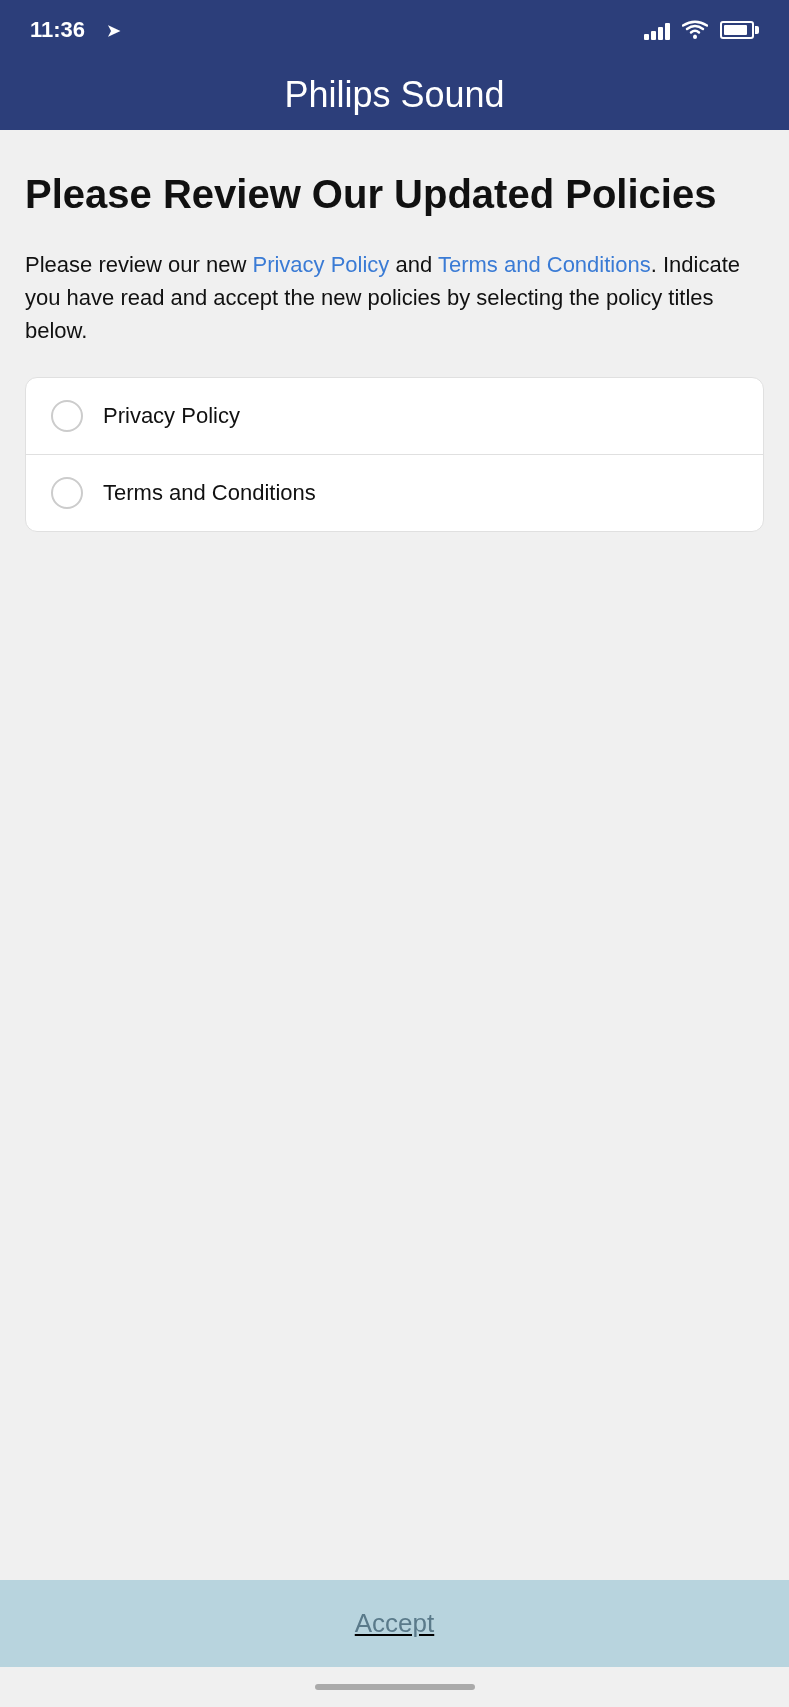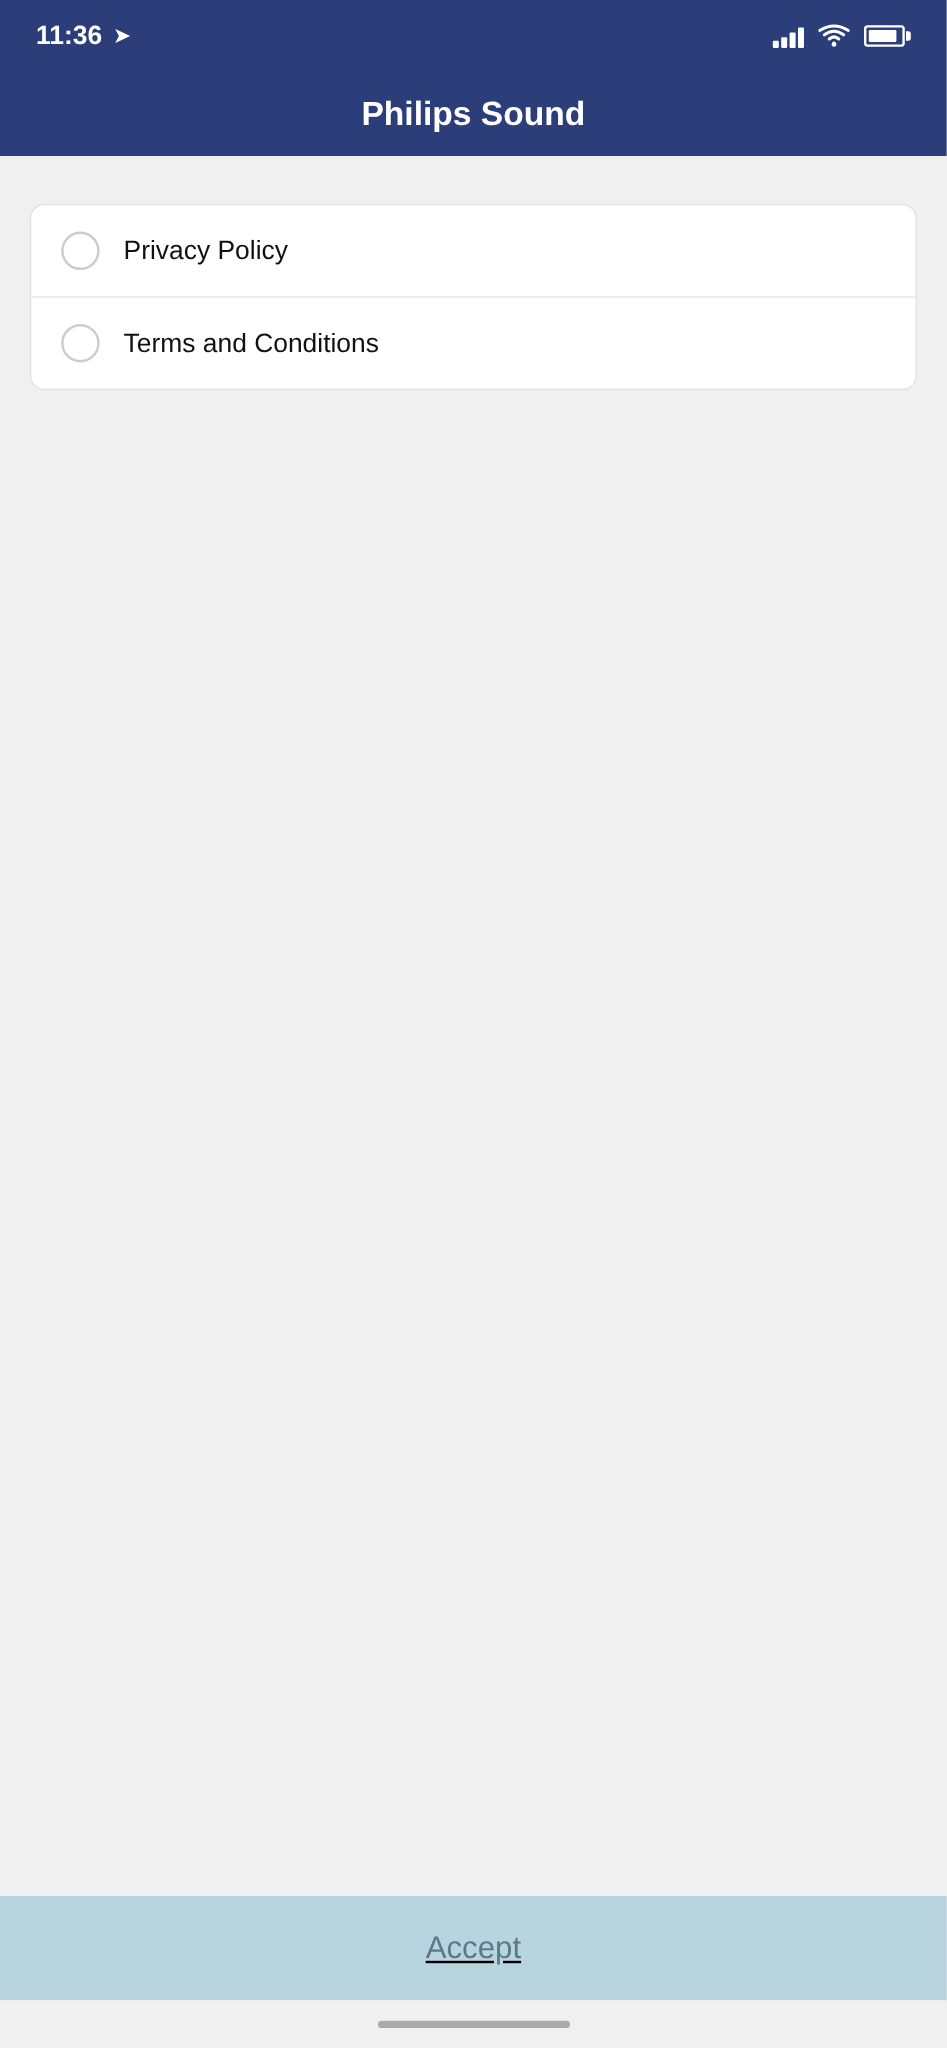--- a/index.html
+++ b/index.html
@@ -28,21 +28,21 @@
       padding: 0 30px;
       flex-shrink: 0;
     }
 
     .status-time {
       color: white;
       font-size: 22px;
       font-weight: 600;
       display: flex;
       align-items: center;
-      gap: 10px;
+      gap: 22px;
       justify-content: flex-end;
     }
 
     .status-right {
       display: flex;
       align-items: center;
       gap: 12px;
     }
 
     
@@ -97,22 +97,22 @@
       height: 70px;
       display: flex;
       align-items: center;
       justify-content: center;
       padding: 0 30px;
       flex-shrink: 0;
     }
 
     .nav-title {
       color: white;
-      font-size: 28px;
-      font-weight: 700;
+      font-size: 36px;
+      font-weight: 400;
     }
 
     
     .main-content {
       flex: 1;
       background-color: #f0f0f0;
       padding: 40px 25px 0 25px;
       display: flex;
       flex-direction: column;
     }
@@ -246,21 +246,25 @@
     </div>
   </div>
 </div>
 
 <div class="nav-bar">
   <span class="nav-title">Philips Sound</span>
 </div>
 
 <div class="main-content">
 
-
+  <h1 class="page-heading">Please Review Our Updated Policies</h1>
+
+  <p class="description-text">
+    <span>Please review our new </span><a href="#">Privacy Policy</a><span> and </span><a href="#">Terms and Conditions</a><span>. Indicate you have read and accept the new policies by selecting the policy titles below.</span>
+  </p>
 
   <div class="policy-list">
     <div class="policy-item">
       <div class="radio-circle"></div>
       <span class="policy-label">Privacy Policy</span>
     </div>
     <div class="policy-item">
       <div class="radio-circle"></div>
       <span class="policy-label">Terms and Conditions</span>
     </div>

